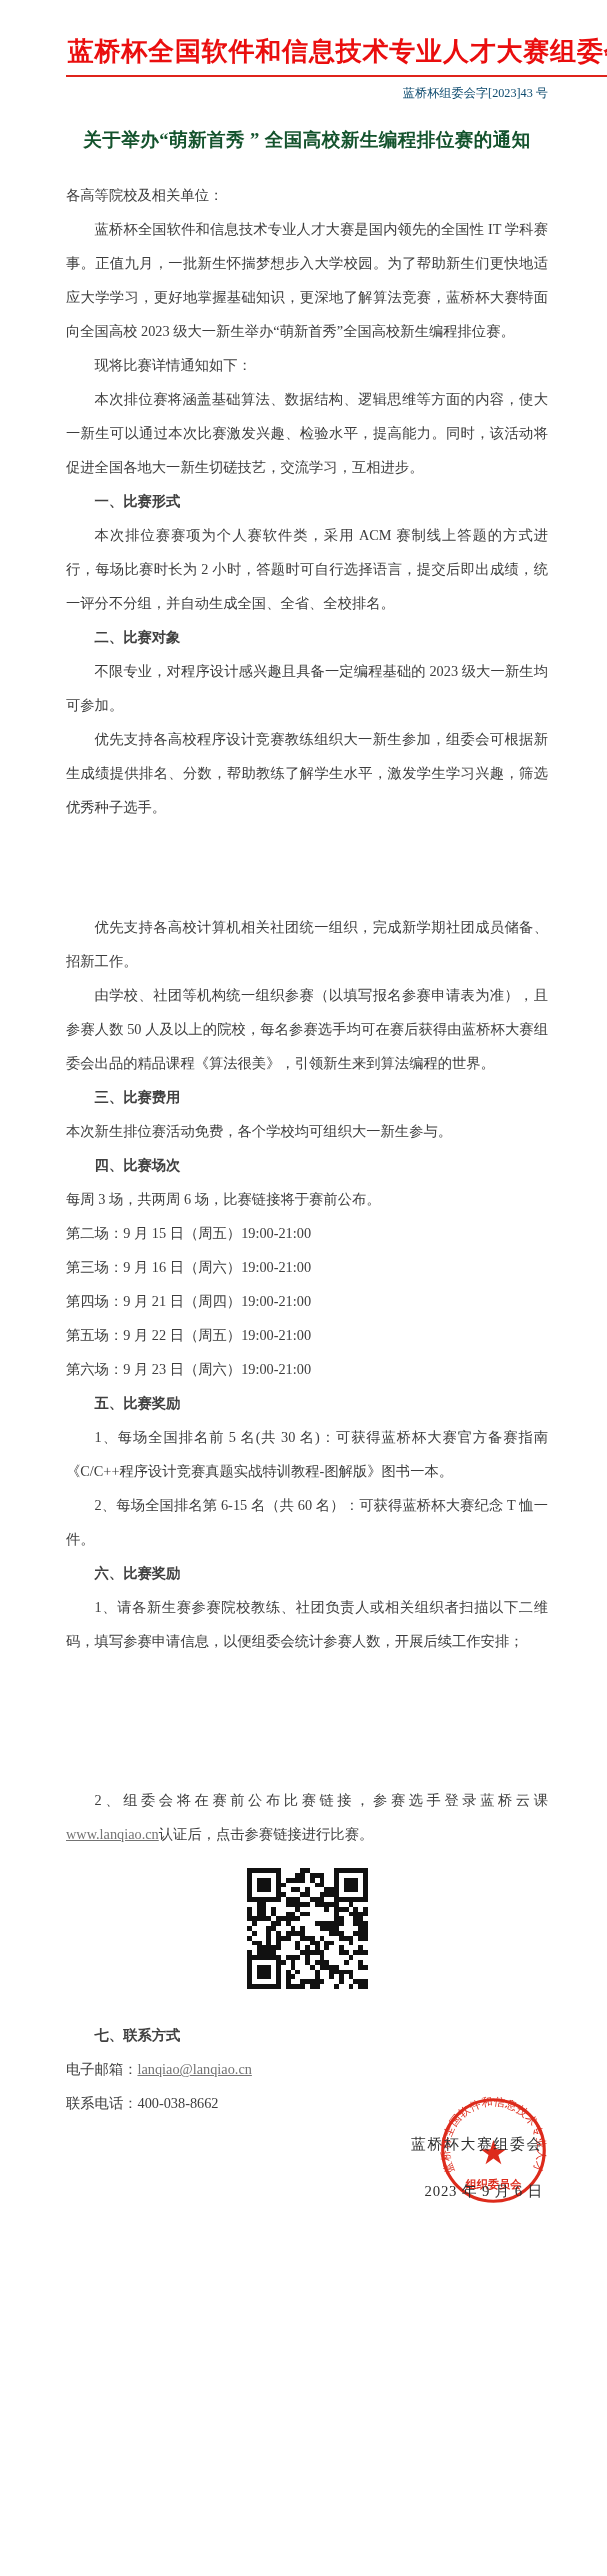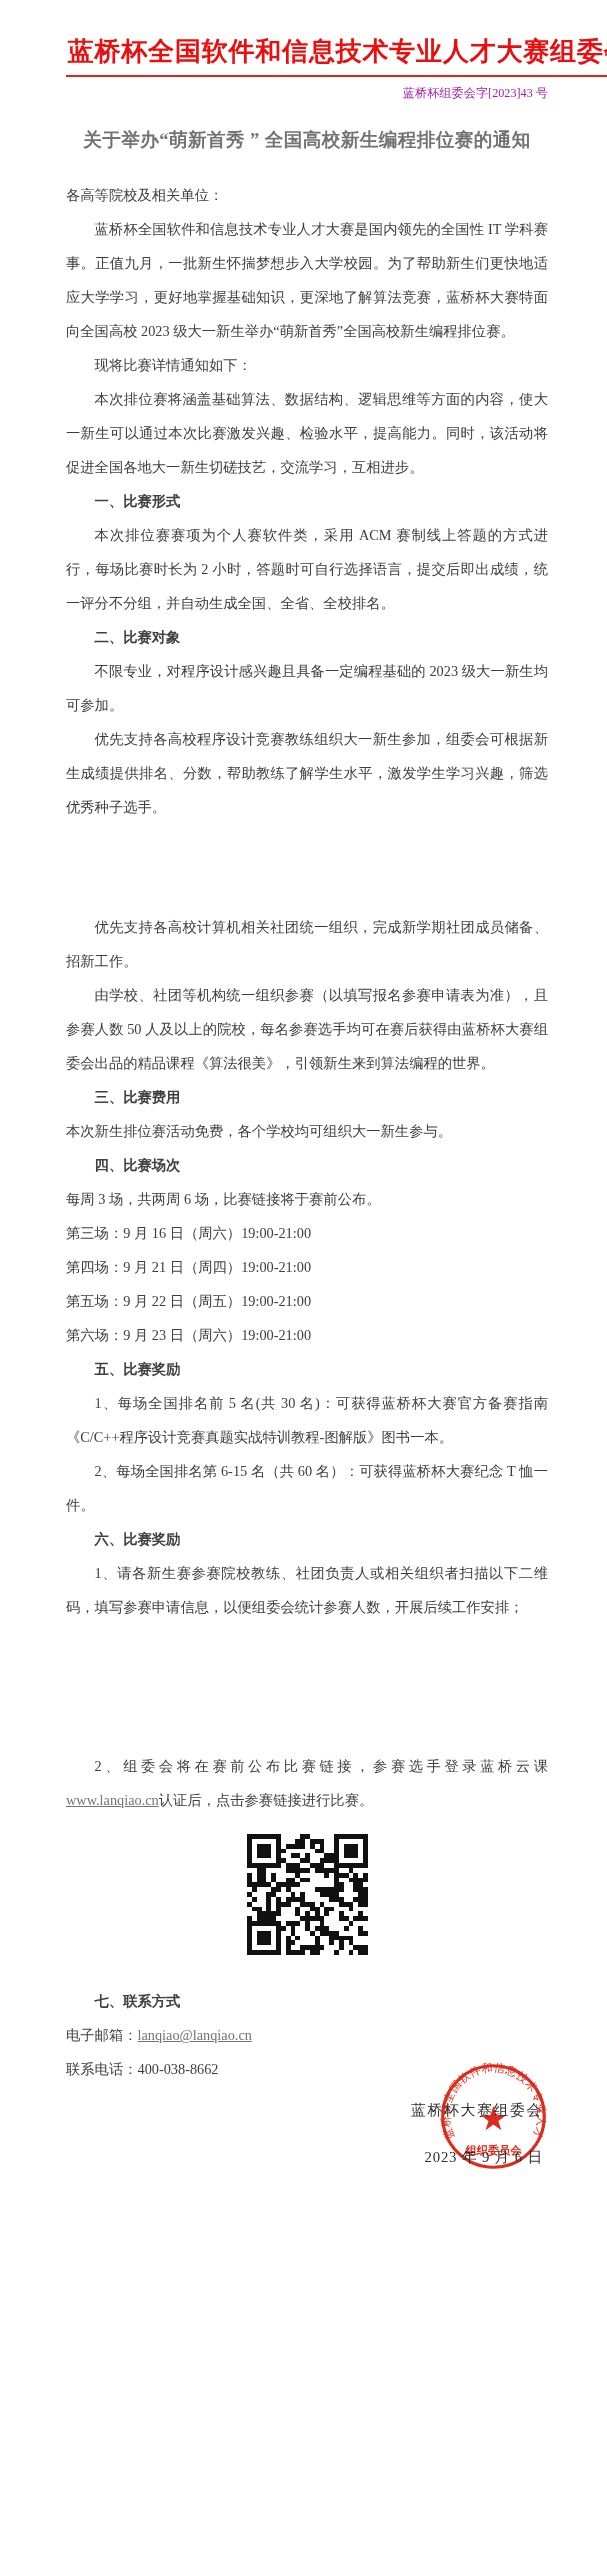--- a/index.html
+++ b/index.html
@@ -18,26 +18,26 @@
     display:inline-block;
     font-size:26px;font-weight:bold;color:#ea0e0e;
     letter-spacing:0.8px;
     border-bottom:2.5px solid #df241b;
     padding:0 1.7px 5.9px 1.7px;
     white-space:nowrap;
   }
   .doc-number{
     margin-top:8.4px;
     text-align:right;
-    font-size:12.2px;color:#a21caf;
+    font-size:12.2px;color:#0c4a6e;
   }
   .doc-title{
     margin:25px 0 0 0;
     text-align:center;
-    font-size:18.6px;font-weight:bold;color:#737373;
+    font-size:18.6px;font-weight:bold;color:#14532d;
     letter-spacing:0.4px;
   }
   
   .body{margin-top:25px;}
   .body p{
     margin:0;
     font-size:14.3px;line-height:34px;
     text-align:justify;
     color:#3d3d3d;
   }
@@ -90,20 +90,21 @@
       <p class="indent">不限专业，对程序设计感兴趣且具备一定编程基础的 2023 级大一新生均可参加。</p>
       <p class="indent">优先支持各高校程序设计竞赛教练组织大一新生参加，组委会可根据新生成绩提供排名、分数，帮助教练了解学生水平，激发学生学习兴趣，筛选优秀种子选手。</p>
       <p class="indent gap-a">优先支持各高校计算机相关社团统一组织，完成新学期社团成员储备、招新工作。</p>
       <p class="indent">由学校、社团等机构统一组织参赛（以填写报名参赛申请表为准），且参赛人数 50 人及以上的院校，每名参赛选手均可在赛后获得由蓝桥杯大赛组委会出品的精品课程《算法很美》，引领新生来到算法编程的世界。</p>
 
       <p class="heading">三、比赛费用</p>
       <p class="plain">本次新生排位赛活动免费，各个学校均可组织大一新生参与。</p>
 
       <p class="heading">四、比赛场次</p>
       <p class="plain">每周 3 场，共两周 6 场，比赛链接将于赛前公布。</p>
+      <p class="plain">第二场：9 月 15 日（周五）19:00-21:00</p>
       <p class="plain">第三场：9 月 16 日（周六）19:00-21:00</p>
       <p class="plain">第四场：9 月 21 日（周四）19:00-21:00</p>
       <p class="plain">第五场：9 月 22 日（周五）19:00-21:00</p>
       <p class="plain">第六场：9 月 23 日（周六）19:00-21:00</p>
 
       <p class="heading">五、比赛奖励</p>
       <p class="indent">1、每场全国排名前 5 名(共 30 名)：可获得蓝桥杯大赛官方备赛指南《C/C++程序设计竞赛真题实战特训教程-图解版》图书一本。</p>
       <p class="indent">2、每场全国排名第 6-15 名（共 60 名）：可获得蓝桥杯大赛纪念 T 恤一件。</p>
 
       <p class="heading">六、比赛奖励</p>

